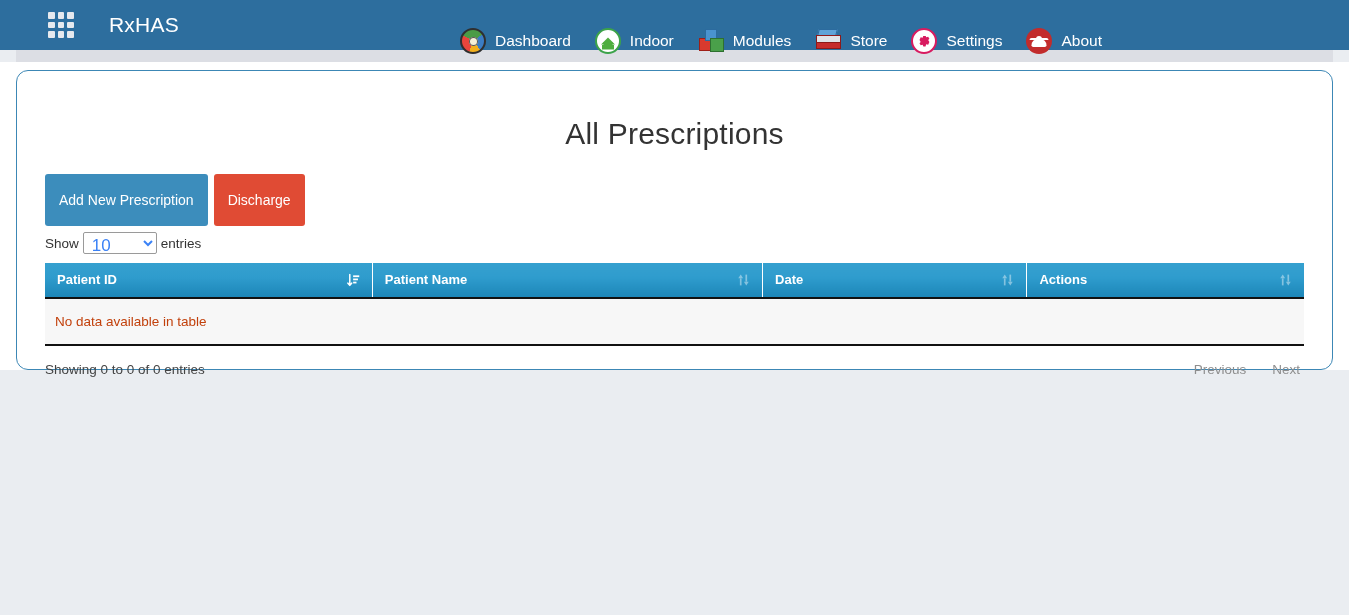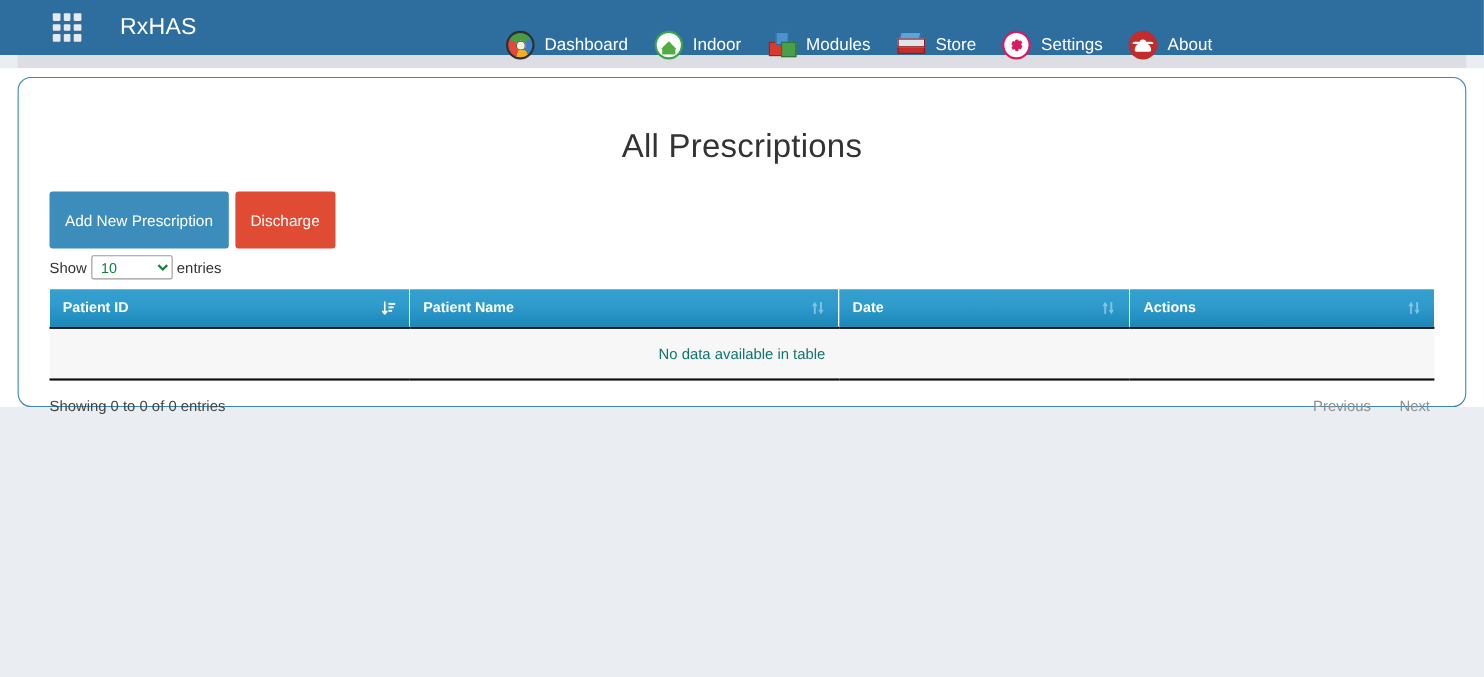--- a/index.html
+++ b/index.html
@@ -252,27 +252,27 @@
   }
   .dt-length {
     font-size: 13.5px;
     color: #333333;
     display: flex;
     align-items: center;
     gap: 4px;
   }
   .dt-length select {
     font-family: "Liberation Sans", sans-serif;
-    font-size: 13px;
+    font-size: 17px;
     padding: 2px 4px;
     height: 22px;
     width: 74px;
     border: 1px solid #9a9a9a;
     background: #ffffff;
-    color: #15803d;
+    color: #3b82f6;
     border-radius: 2px;
   }
   .dt-filter {
     font-size: 13.5px;
     color: #333333;
     display: flex;
     align-items: center;
     gap: 6px;
   }
   .dt-filter input {
@@ -313,23 +313,23 @@
     right: 12px;
     top: 50%;
     transform: translateY(-50%);
     width: 13px; height: 13px;
   }
   .sort-ic.asc-active { opacity: 1; }
   .sort-ic.idle { opacity: .55; }
 
   table.dt tbody td {
     background: #f7f7f7;
-    text-align: center;
+    text-align: left;
     font-size: 13.5px;
-    color: #0f766e;
+    color: #c2410c;
     padding: 15px 10px;
     border-bottom: 2px solid #111111;
   }
 
   .dt-footer {
     display: flex;
     justify-content: space-between;
     align-items: center;
     margin-top: 14px;
     font-size: 13.5px;

